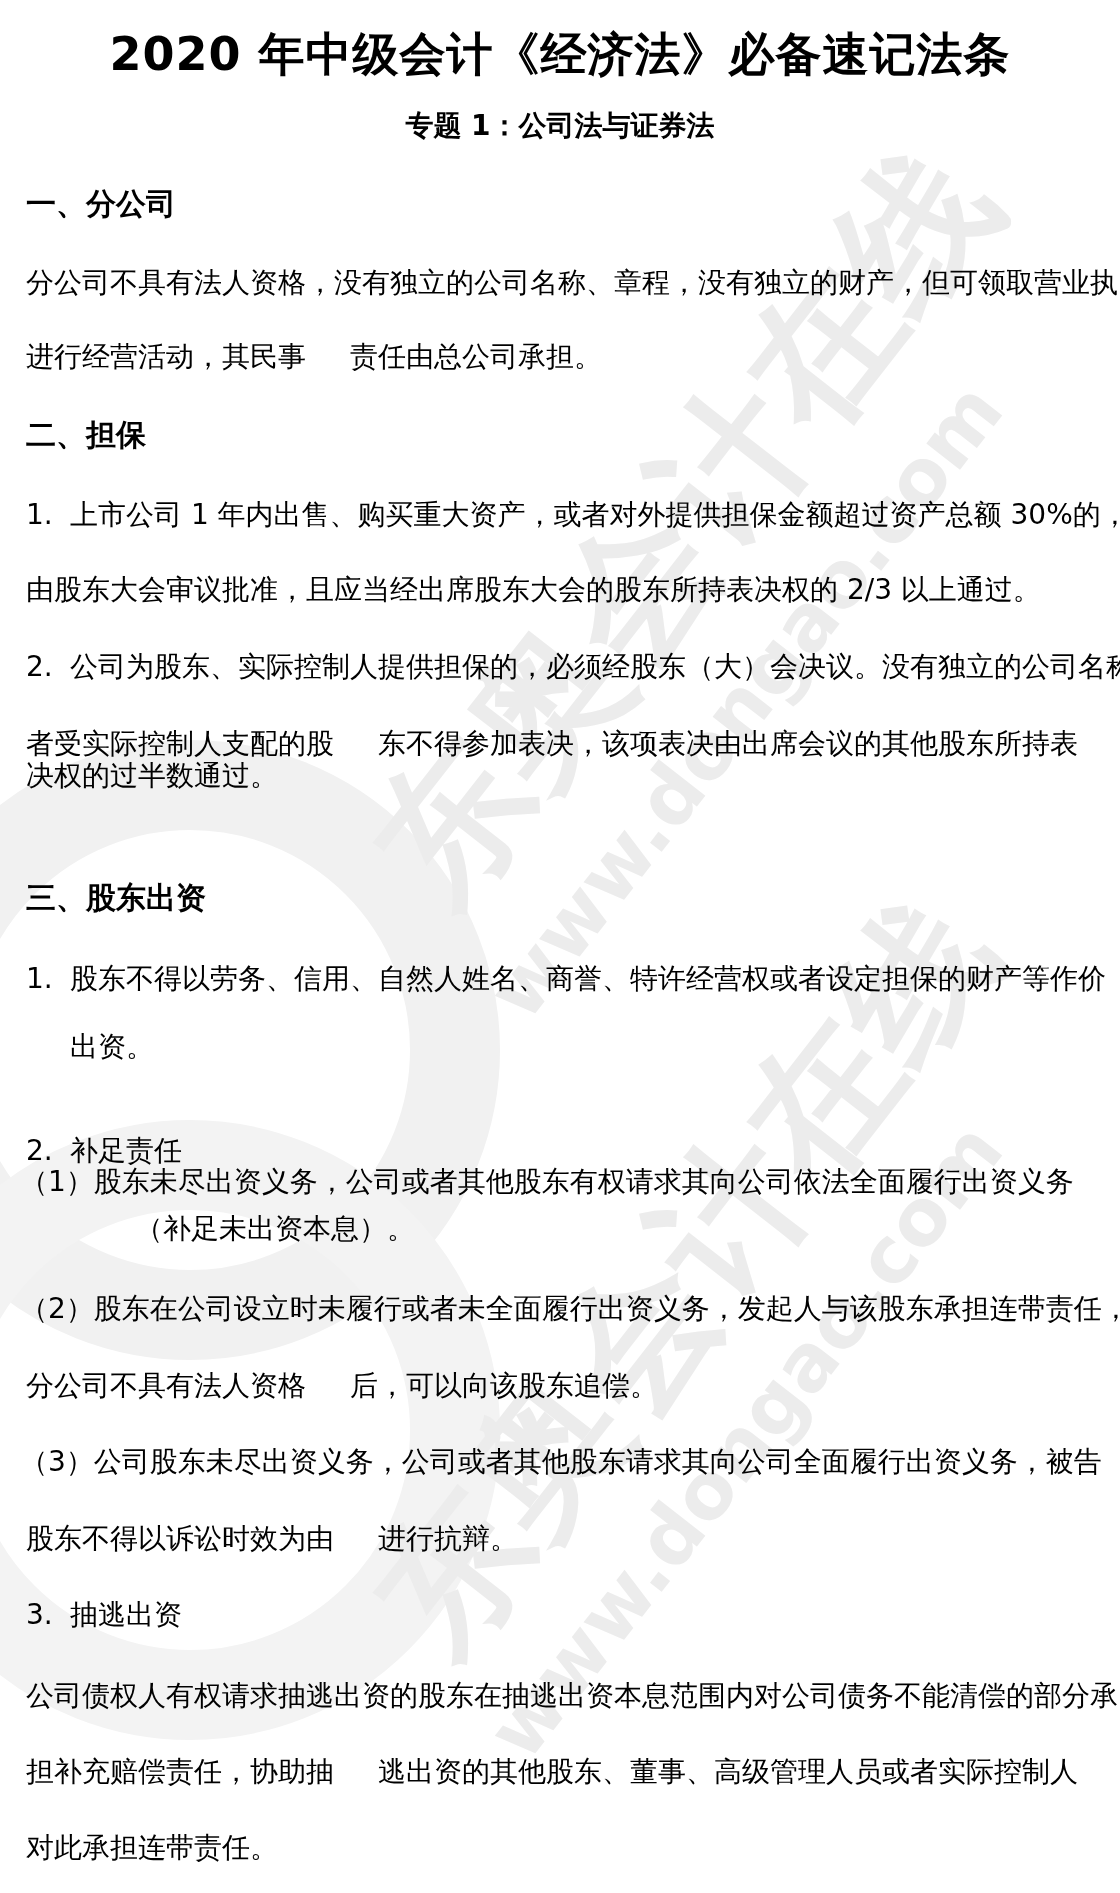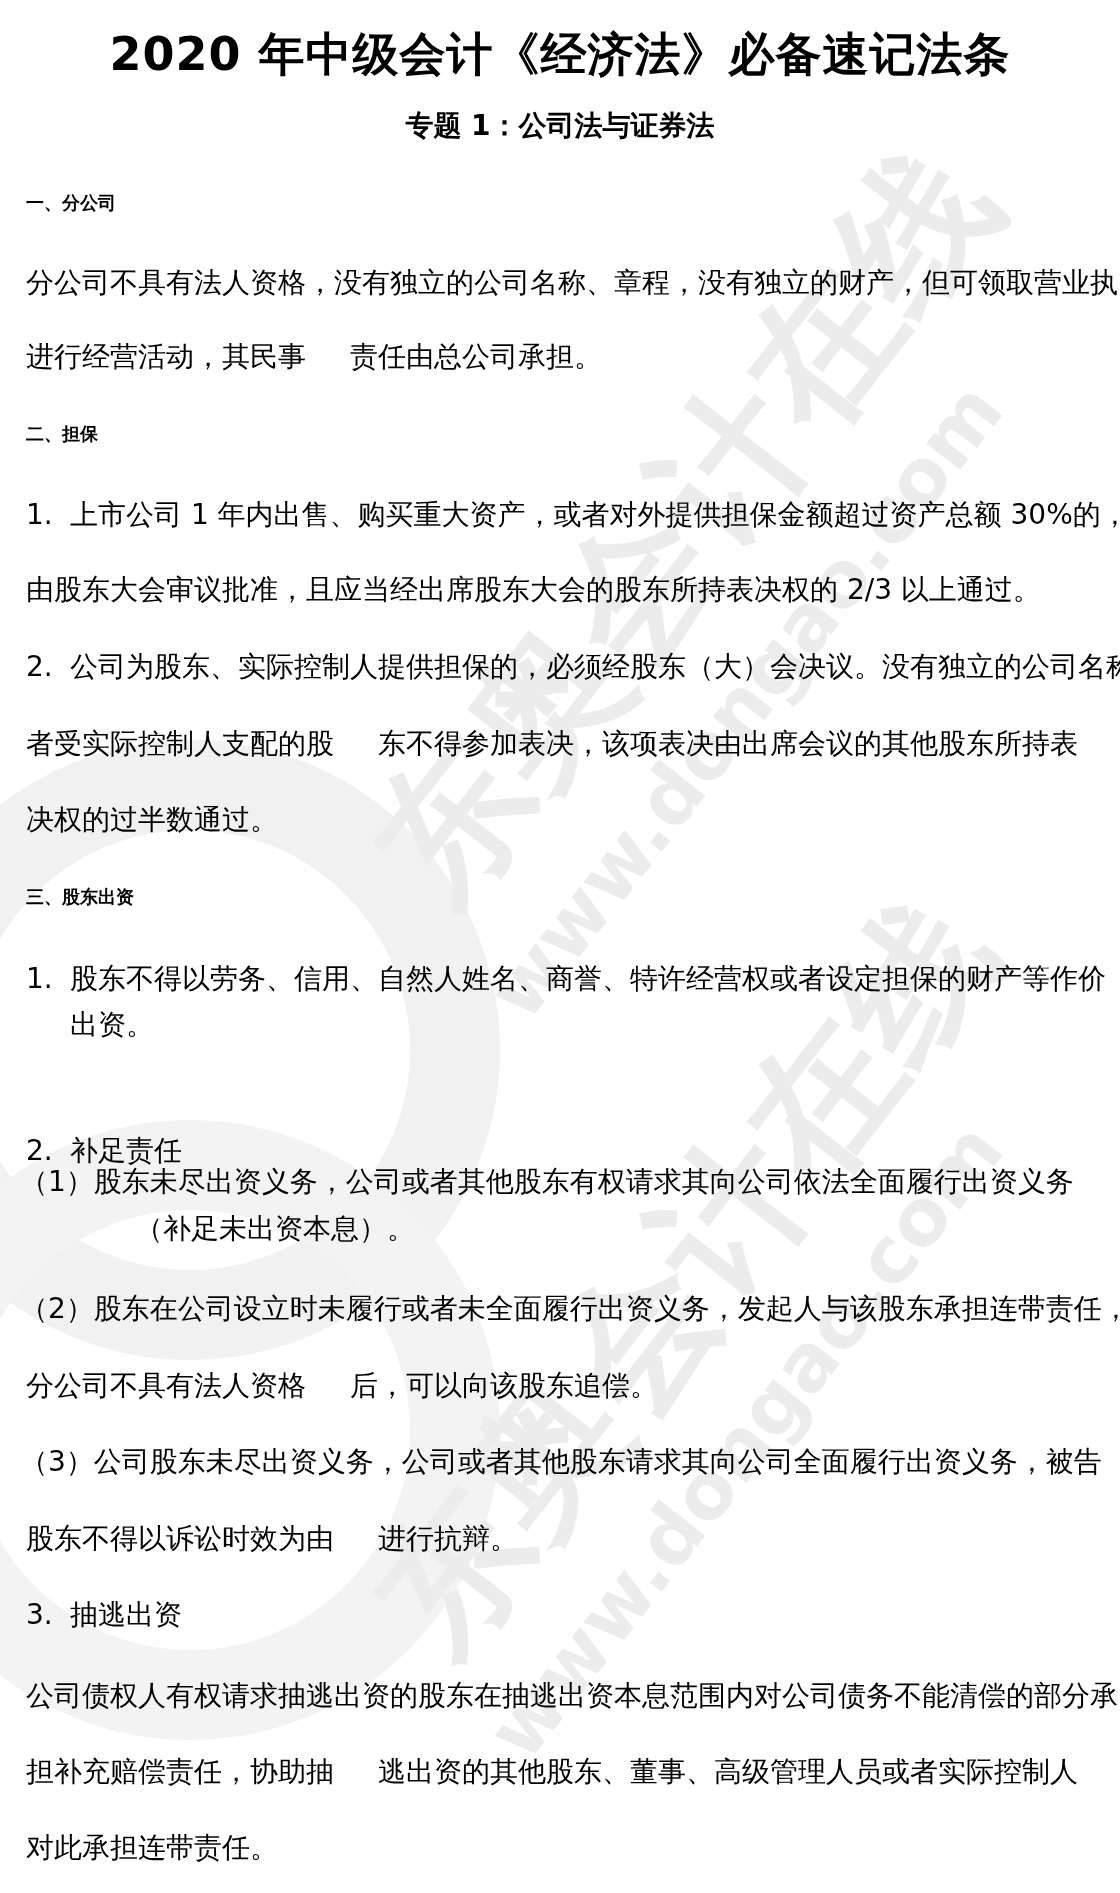--- a/index.html
+++ b/index.html
@@ -13,23 +13,23 @@
     .wm-text { color: #ececec; font-weight: bold; white-space: nowrap; transform-origin: left top; }
     .wm-cn1 { left: 330px; top: 820px; font-size: 150px; transform: rotate(-52deg); }
     .wm-url1 { left: 470px; top: 980px; font-size: 78px; transform: rotate(-52deg); }
     .wm-cn2 { left: 330px; top: 1570px; font-size: 150px; transform: rotate(-52deg); }
     .wm-url2 { left: 470px; top: 1720px; font-size: 78px; transform: rotate(-52deg); }
 
     .line { position: absolute; left: 26px; white-space: nowrap; font-size: 28px; line-height: 32px; }
     .title { position: absolute; left: 0; width: 1120px; text-align: center; font-weight: bold; white-space: nowrap; }
     .main-title { top: 26px; font-size: 46px; line-height: 56px; letter-spacing: 1px; }
     .sub-title { top: 106px; font-size: 28px; line-height: 40px; }
-    .heading { font-weight: bold; font-size: 18px; font-family: Liberation Mono, monospace; }
+    .heading { font-weight: bold; font-size: 30px; }
     .num { display: inline-block; width: 44px; }
-    .indent { left: 70px; }
+    .indent { left: 70px; margin-top: 22px; }
     .indent2 { left: 100px; margin-left: 35px; }
     .gap { display: inline-block; width: 44px; }
   </style>
 </head>
 <body>
 
 <div class="wm wm-ring"></div>
 <div class="wm wm-ring2"></div>
 <div class="wm wm-text wm-cn1">东奥会计在线</div>
 <div class="wm wm-text wm-url1">www.dongao.com</div>
@@ -49,21 +49,21 @@
 <div class="line" style="top:499px">
   <span class="num">1.</span><span>上市公司 1 年内出售、购买重大资产，或者对外提供担保金额超过资产总额 30%的，</span>
 </div>
 <div class="line" style="top:574px">由股东大会审议批准，且应当经出席股东大会的股东所持表决权的 2/3 以上通过。</div>
 <div class="line" style="top:651px">
   <span class="num">2.</span><span>公司为股东、实际控制人提供担保的，必须经股东（大）会决议。没有独立的公司名称</span>
 </div>
 <div class="line" style="top:728px">
   <span>者受实际控制人支配的股</span><span class="gap"></span><span>东不得参加表决，该项表决由出席会议的其他股东所持表</span>
 </div>
-<div class="line" style="top:804px">决权的过半数通过。</div>
+<div class="line" style="top:760px">决权的过半数通过。</div>
 
 <div class="line heading" style="top:882px">三、股东出资</div>
 <div class="line" style="top:963px">
   <span class="num">1.</span><span>股东不得以劳务、信用、自然人姓名、商誉、特许经营权或者设定担保的财产等作价</span>
 </div>
 <div class="line indent" style="top:1009px">出资。</div>
 
 <div class="line" style="top:1135px">
   <span class="num">2.</span><span>补足责任</span>
 </div>

